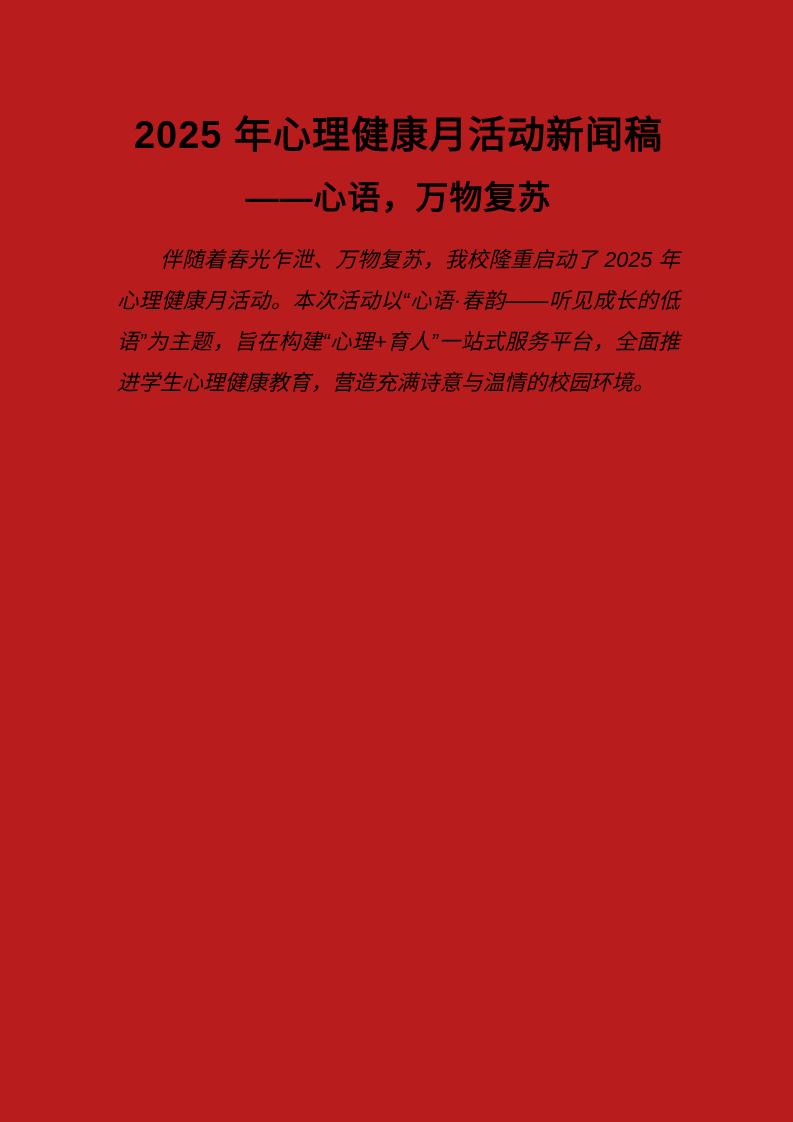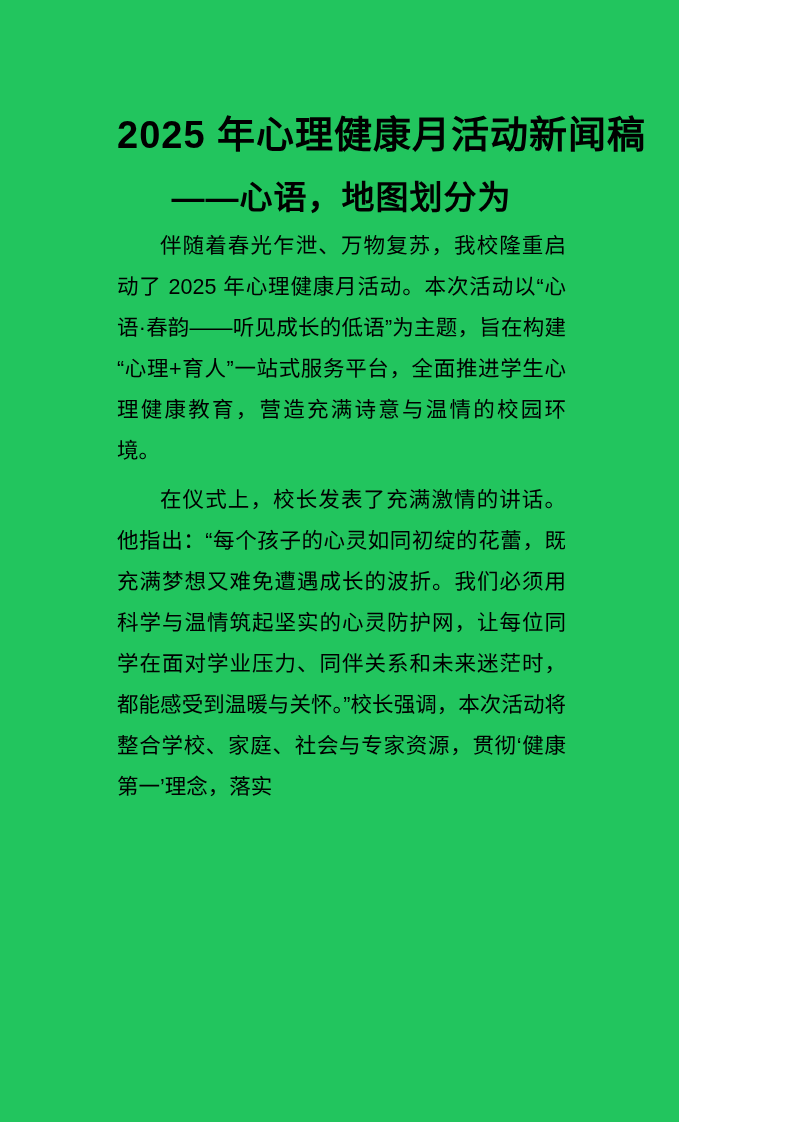--- a/index.html
+++ b/index.html
@@ -7,23 +7,23 @@
   html, body {
     width: 793px;
     height: 1122px;
     background: #ffffff;
     color: #000000;
     font-family: "Liberation Sans", "DejaVu Sans", sans-serif;
     overflow: hidden;
   }
 
   .page {
-    width: 679px;
+    width: 793px;
     height: 1122px;
-    background: #22c55e;
+    background: #b91c1c;
     padding: 110px 113px 0 117px;
     position: relative;
   }
 
   .doc-title {
     font-size: 38px;
     font-weight: 700;
     line-height: 51px;
     text-align: center;
     letter-spacing: 1px;
@@ -36,42 +36,42 @@
     font-weight: 700;
     line-height: 45px;
     margin-top: 14px;
     text-align: center;
     letter-spacing: 1px;
     color: #000000;
     white-space: nowrap;
   }
 
   .doc-body {
-    margin-top: 6px;
+    margin-top: 20px;
+    font-style: italic;
   }
 
   .doc-body p {
     font-size: 21.5px;
     line-height: 41px;
     text-align: justify;
     text-indent: 2em;
     margin-bottom: 8px;
     color: #000000;
     word-break: break-all;
   }
 </style>
 </head>
 <body>
 
 <div class="page">
 
   <h1 class="doc-title">2025 年心理健康月活动新闻稿</h1>
 
-  <h2 class="doc-subtitle">——心语，地图划分为</h2>
+  <h2 class="doc-subtitle">——心语，万物复苏</h2>
 
   <div class="doc-body">
     <p>伴随着春光乍泄、万物复苏，我校隆重启动了 2025 年心理健康月活动。本次活动以“心语·春韵——听见成长的低语”为主题，旨在构建“心理+育人”一站式服务平台，全面推进学生心理健康教育，营造充满诗意与温情的校园环境。</p>
 
 
-    <p>在仪式上，校长发表了充满激情的讲话。他指出：“每个孩子的心灵如同初绽的花蕾，既充满梦想又难免遭遇成长的波折。我们必须用科学与温情筑起坚实的心灵防护网，让每位同学在面对学业压力、同伴关系和未来迷茫时，都能感受到温暖与关怀。”校长强调，本次活动将整合学校、家庭、社会与专家资源，贯彻‘健康第一’理念，落实</p>
   </div>
 
 </div>
 
 </body></html>

